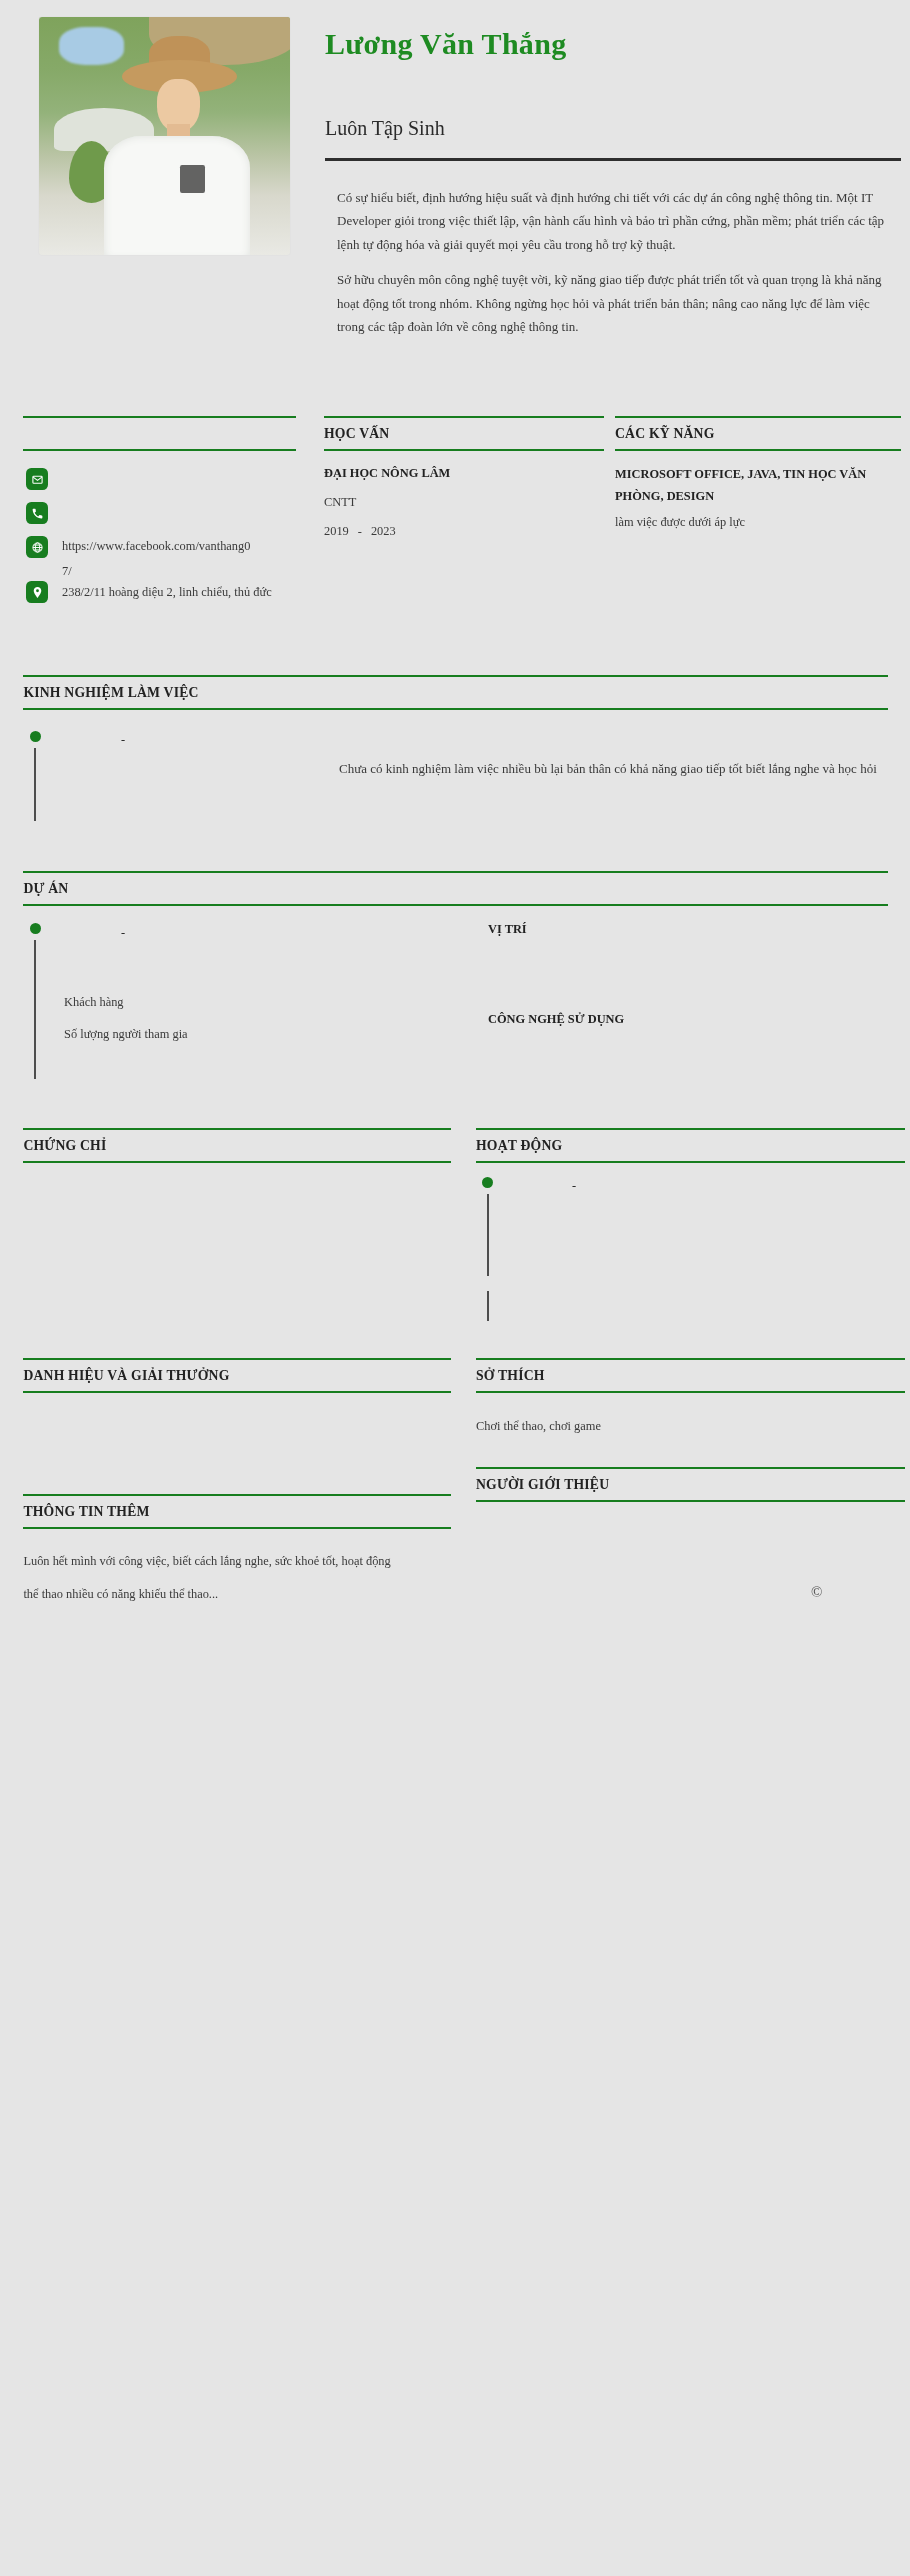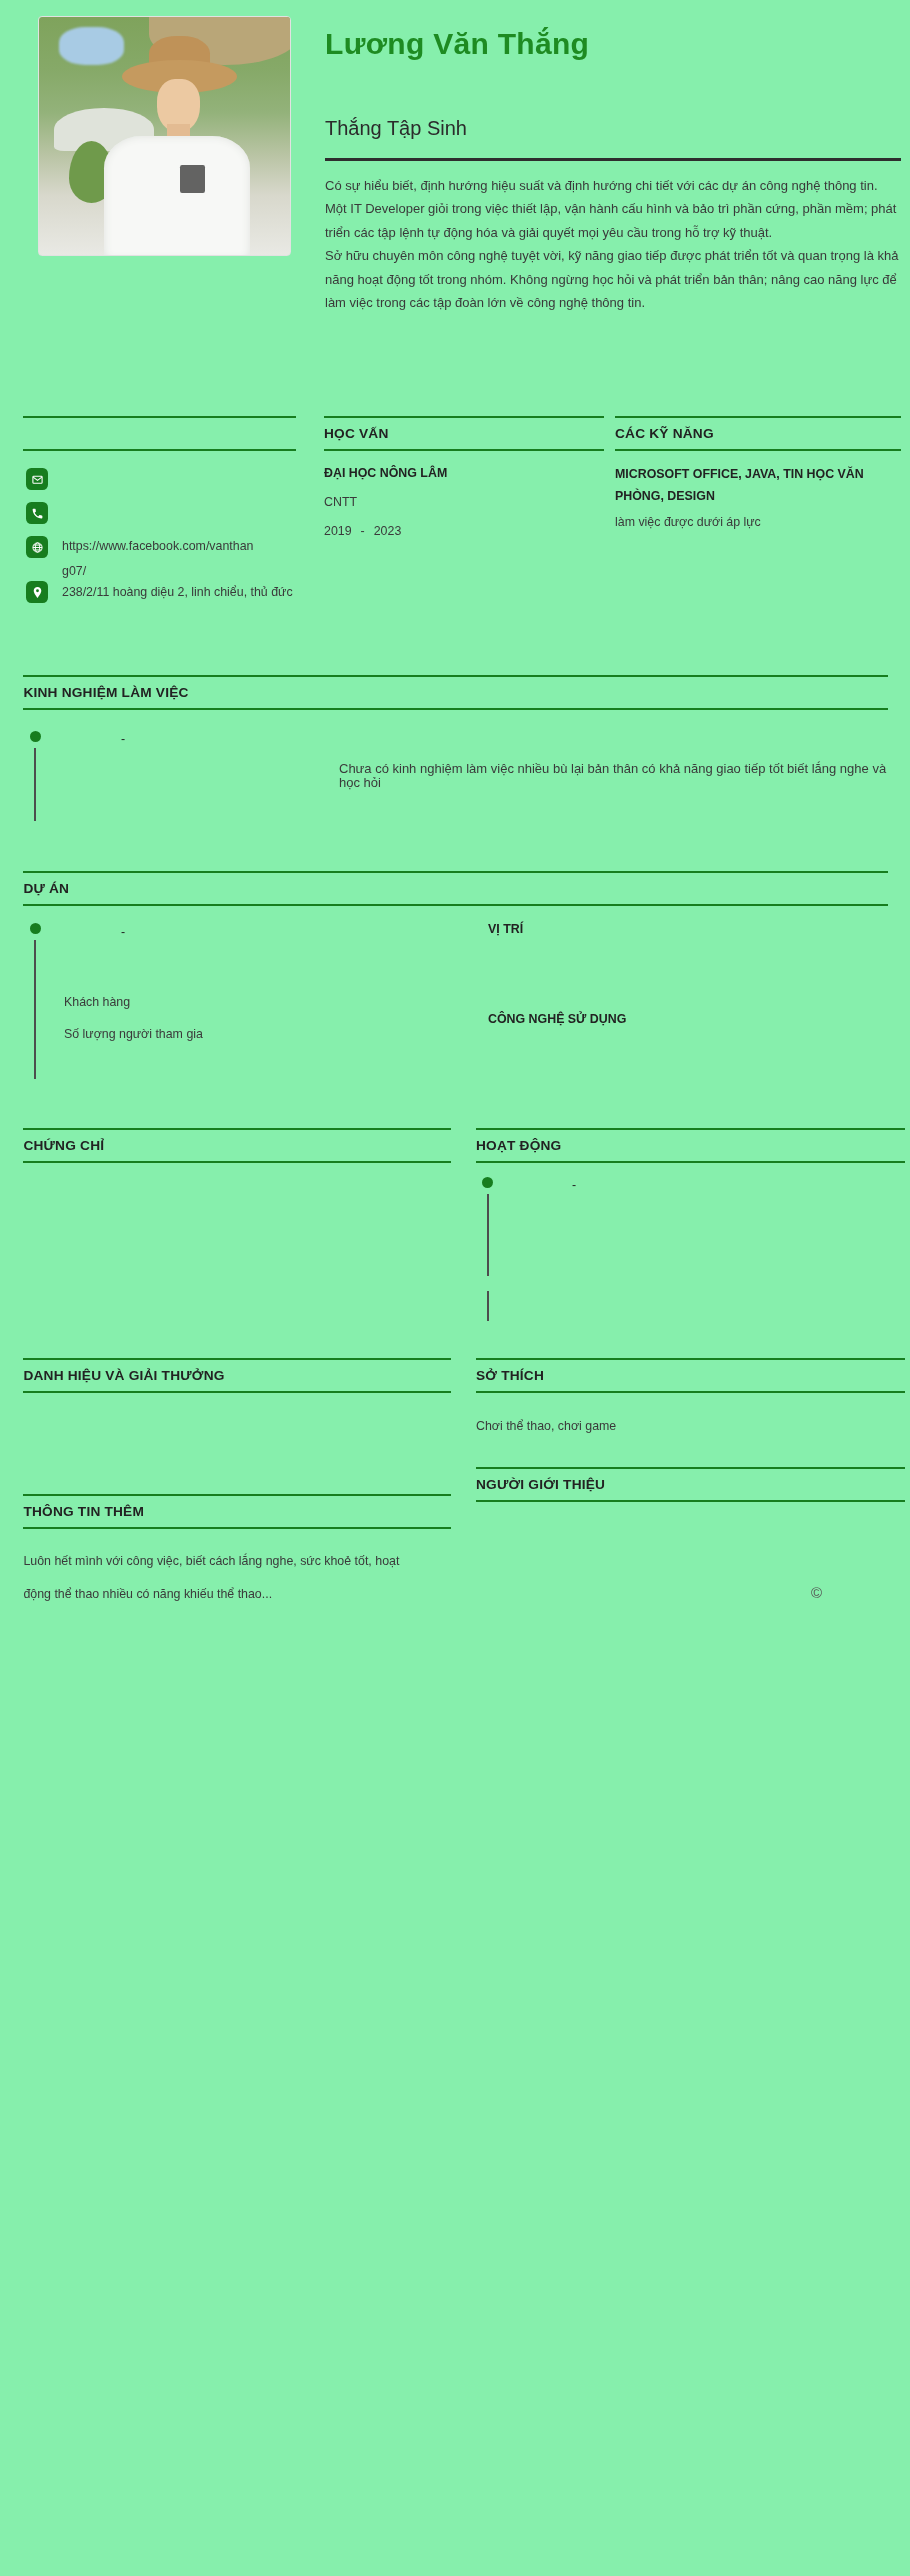--- a/index.html
+++ b/index.html
@@ -5,22 +5,22 @@
   :root{
     --green:#177d1f;
     --name-green:#1e8b22;
     --ink:#222222;
     --body:#3a3a3a;
     --rule-dark:#2e2e2e;
     --tl-line:#4d4d4d;
   }
   html,body{margin:0;padding:0;background:#ffffff;}
   #page{
-    position:relative;width:910px;height:2576px;background:#86efac;overflow:hidden;
-    font-family:Liberation Sans, sans-serif;color:var(--body);
+    position:relative;width:910px;height:2576px;background:#e5e5e5;overflow:hidden;
+    font-family:Liberation Serif, serif;color:var(--body);
   }
   .abs{position:absolute;}
 
   
   .band{
     position:absolute;box-sizing:border-box;height:35px;
     border-top:2.6px solid var(--green);border-bottom:2.6px solid var(--green);
     display:flex;align-items:center;
   }
   .band .t{font-size:13.7px;font-weight:700;color:var(--ink);letter-spacing:0.2px;white-space:nowrap;}
@@ -39,21 +39,21 @@
   .photo .hatTop{position:absolute;left:44%;top:8%;width:24%;height:16%;background:#bf9258;border-radius:46% 46% 10% 10%;}
   .photo .face{position:absolute;left:47%;top:26%;width:17%;height:22%;background:#ecc9a2;border-radius:42% 42% 48% 48%;}
   .photo .neck{position:absolute;left:51%;top:45%;width:9%;height:9%;background:#e3bb92;}
   .photo .shirt{position:absolute;left:26%;top:50%;width:58%;height:52%;background:#f7f8f6;border-radius:26% 26% 6% 6%;box-shadow:inset 0 0 9px #dfe2de;}
   .photo .print{position:absolute;left:56%;top:62%;width:10%;height:12%;background:#3d3d3d;opacity:.8;border-radius:8%;}
 
   .name{left:325px;top:27px;font-size:30px;font-weight:700;color:var(--name-green);letter-spacing:0.3px;white-space:nowrap;}
   .jobtitle{left:325px;top:117px;font-size:20px;color:#2b2b2b;white-space:nowrap;}
   .darkrule{left:325px;top:158px;width:576px;height:2.6px;background:var(--rule-dark);}
   .summary{left:325px;top:174px;width:577px;font-size:13px;line-height:23.4px;color:var(--body);}
-  .summary p{margin:0;}
+  .summary p{margin:12px;}
   .cicon{
     position:absolute;width:22px;height:22px;background:var(--green);border-radius:5.2px;
     display:flex;align-items:center;justify-content:center;
   }
   .cicon svg{width:13px;height:13px;}
   .ctext{position:absolute;font-size:12.4px;line-height:25px;color:var(--body);}
 
   .edu-school{left:324px;top:466px;font-size:12.4px;font-weight:700;color:var(--ink);}
   .edu-major{left:324px;top:495px;font-size:12.4px;}
   .edu-dates{left:324px;top:524px;font-size:12.4px;}
@@ -87,21 +87,21 @@
     <div class="leaf"></div>
     <div class="hatTop"></div>
     <div class="hat"></div>
     <div class="face"></div>
     <div class="neck"></div>
     <div class="shirt"></div>
     <div class="print"></div>
   </div>
 
   <div class="abs name">Lương Văn Thắng</div>
-  <div class="abs jobtitle">Thắng Tập Sinh</div>
+  <div class="abs jobtitle">Luôn Tập Sinh</div>
   <div class="abs darkrule"></div>
   <div class="abs summary">
     <p>Có sự hiểu biết, định hướng hiệu suất và định hướng chi tiết với các dự án công nghệ thông tin. Một IT Developer giỏi trong việc thiết lập, vận hành cấu hình và bảo trì phần cứng, phần mềm; phát triển các tập lệnh tự động hóa và giải quyết mọi yêu cầu trong hỗ trợ kỹ thuật.</p>
     <p>Sở hữu chuyên môn công nghệ tuyệt vời, kỹ năng giao tiếp được phát triển tốt và quan trọng là khả năng hoạt động tốt trong nhóm. Không ngừng học hỏi và phát triển bản thân; nâng cao năng lực để làm việc trong các tập đoàn lớn về công nghệ thông tin.</p>
   </div>
 
   <div class="band" style="left:23.4px;top:416px;width:273px;">
     <span class="t"></span>
   </div>
   <div class="band" style="left:324px;top:416px;width:280px;">

